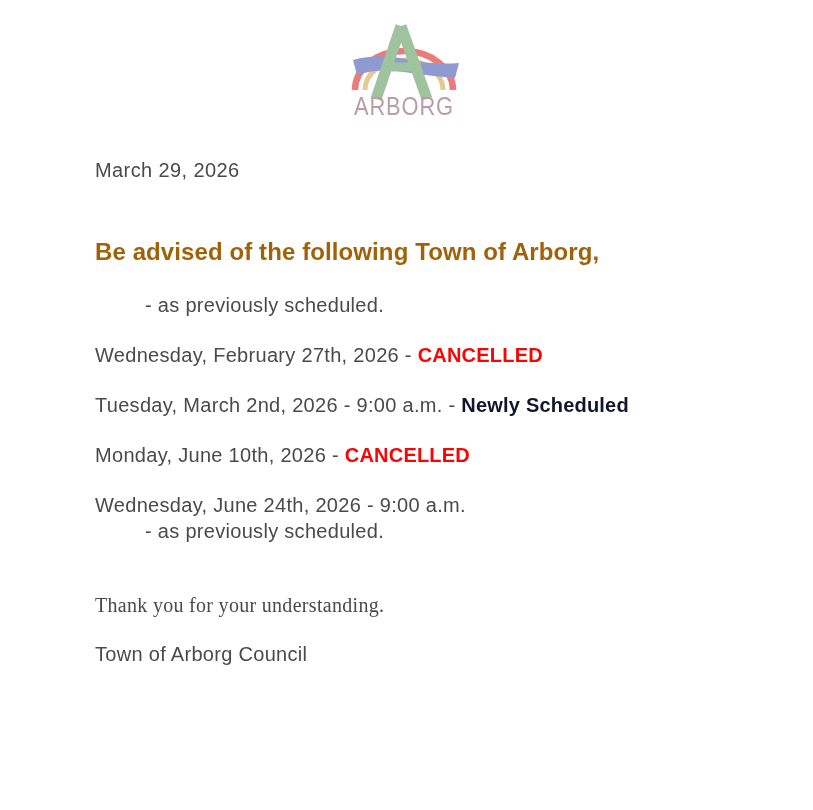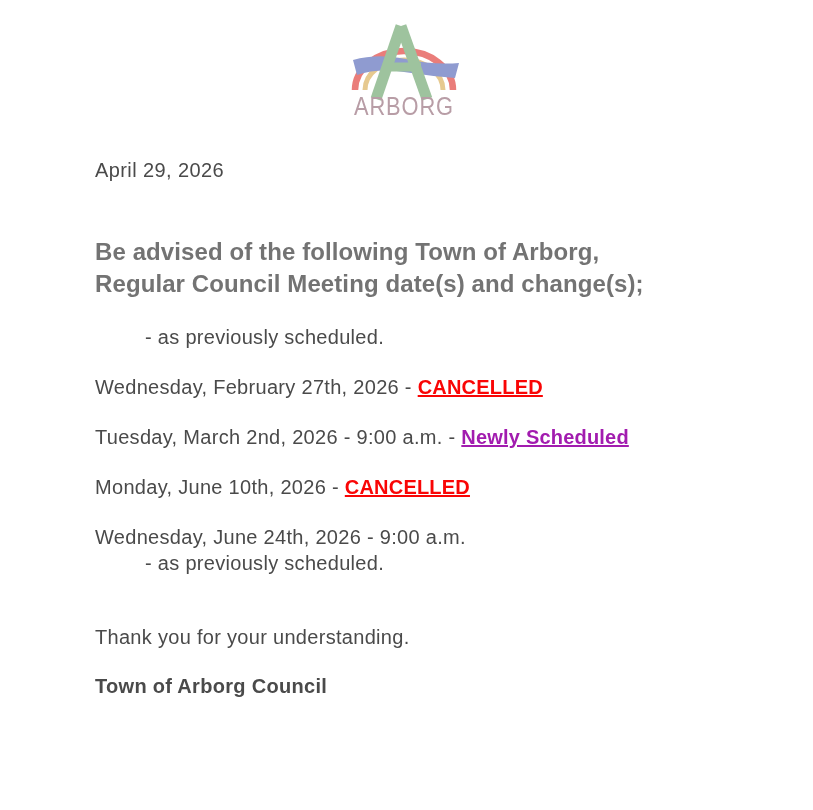--- a/index.html
+++ b/index.html
@@ -13,32 +13,32 @@
 
   .logo { position: absolute; left: 338px; top: 12px; width: 140px; height: 115px; }
 
   .content { position: absolute; left: 95px; top: 158px; width: 660px; color: #4a4a4a; }
 
   .date-line { font-size: 20px; line-height: 25px; letter-spacing: 0.4px; color: #4a4a4a; }
 
   .heading {
     margin-top: 53px;
     font-size: 24px; line-height: 32px; font-weight: bold;
-    letter-spacing: 0.1px; color: #737373;
+    letter-spacing: 0.1px; color: #a16207;
   }
 
   .meetings { margin-top: 24px; }
   .meeting { font-size: 20px; line-height: 26px; letter-spacing: 0.3px; margin-bottom: 24px; }
   .meeting:last-child { margin-bottom: 10px; }
   .meeting .note { padding-left: 50px; }
-  .status { font-weight: bold; letter-spacing: 0.2px; text-decoration: underline; }
+  .status { font-weight: bold; letter-spacing: 0.2px; }
 
-  .closing { margin-top: 48px; font-size: 20px; line-height: 26px; letter-spacing: 0.3px; }
+  .closing { margin-top: 48px; font-size: 20px; line-height: 26px; letter-spacing: 0.3px; font-family: Liberation Serif, serif; }
 
-  .signature { margin-top: 24px; font-size: 20px; line-height: 25px; letter-spacing: 0.3px; font-weight: bold; }
+  .signature { margin-top: 24px; font-size: 20px; line-height: 25px; letter-spacing: 0.3px; }
 </style>
 </head>
 <body>
 
 <div class="page">
 
   <div class="logo">
     <svg width="140" height="115" viewBox="0 0 140 115">
 
       <path d="M17,78 A49,39 0 0 1 115,78" fill="none" stroke="currentColor" stroke-width="6.5" style="color:#ea7d7a"></path>
@@ -51,37 +51,37 @@
         <path d="M63,14 L89,87" stroke-width="11" fill="none"></path>
         <path d="M45,55 L83,55" stroke-width="9" fill="none"></path>
       </g>
 
       <text x="66" y="103" text-anchor="middle" font-size="25" font-weight="normal" letter-spacing="1" textLength="100" lengthAdjust="spacingAndGlyphs" fill="currentColor" style="color:#b89da6; font-family:'Liberation Sans',sans-serif;">ARBORG</text>
     </svg>
   </div>
 
   <div class="content">
 
-    <p class="date-line">April 29, 2026</p>
+    <p class="date-line">March 29, 2026</p>
 
     <h1 class="heading"><span>Be advised of the following Town of Arborg,</span><br>
-      <span>Regular Council Meeting date(s) and change(s);</span></h1>
+      </h1>
 
     <div class="meetings">
 
       <div class="meeting">
         <div class="note">- as previously scheduled.</div>
       </div>
 
       <div class="meeting">
         <div><span>Wednesday, February 27th, 2026 - </span><span class="status" style="color: rgb(249, 5, 5);">CANCELLED</span></div>
       </div>
 
       <div class="meeting">
-        <div><span>Tuesday, March 2nd, 2026 - 9:00 a.m. - </span><span class="status" style="color: #a21caf;">Newly Scheduled</span></div>
+        <div><span>Tuesday, March 2nd, 2026 - 9:00 a.m. - </span><span class="status" style="color: #0f172a;">Newly Scheduled</span></div>
       </div>
 
       <div class="meeting">
         <div><span>Monday, June 10th, 2026 - </span><span class="status" style="color: rgb(249, 5, 5);">CANCELLED</span></div>
       </div>
 
       <div class="meeting">
         <div><span>Wednesday, June 24th, 2026 - 9:00 a.m.</span></div>
         <div class="note">- as previously scheduled.</div>
       </div>

